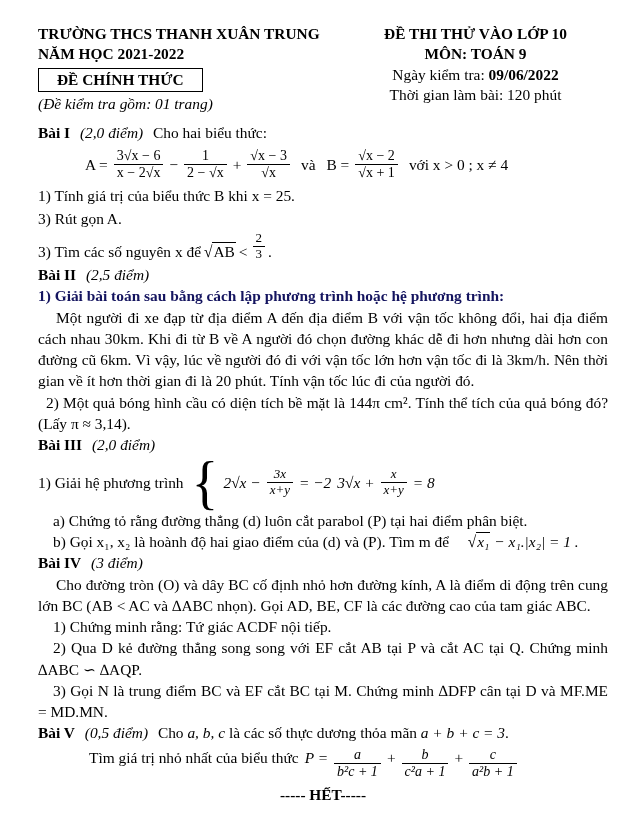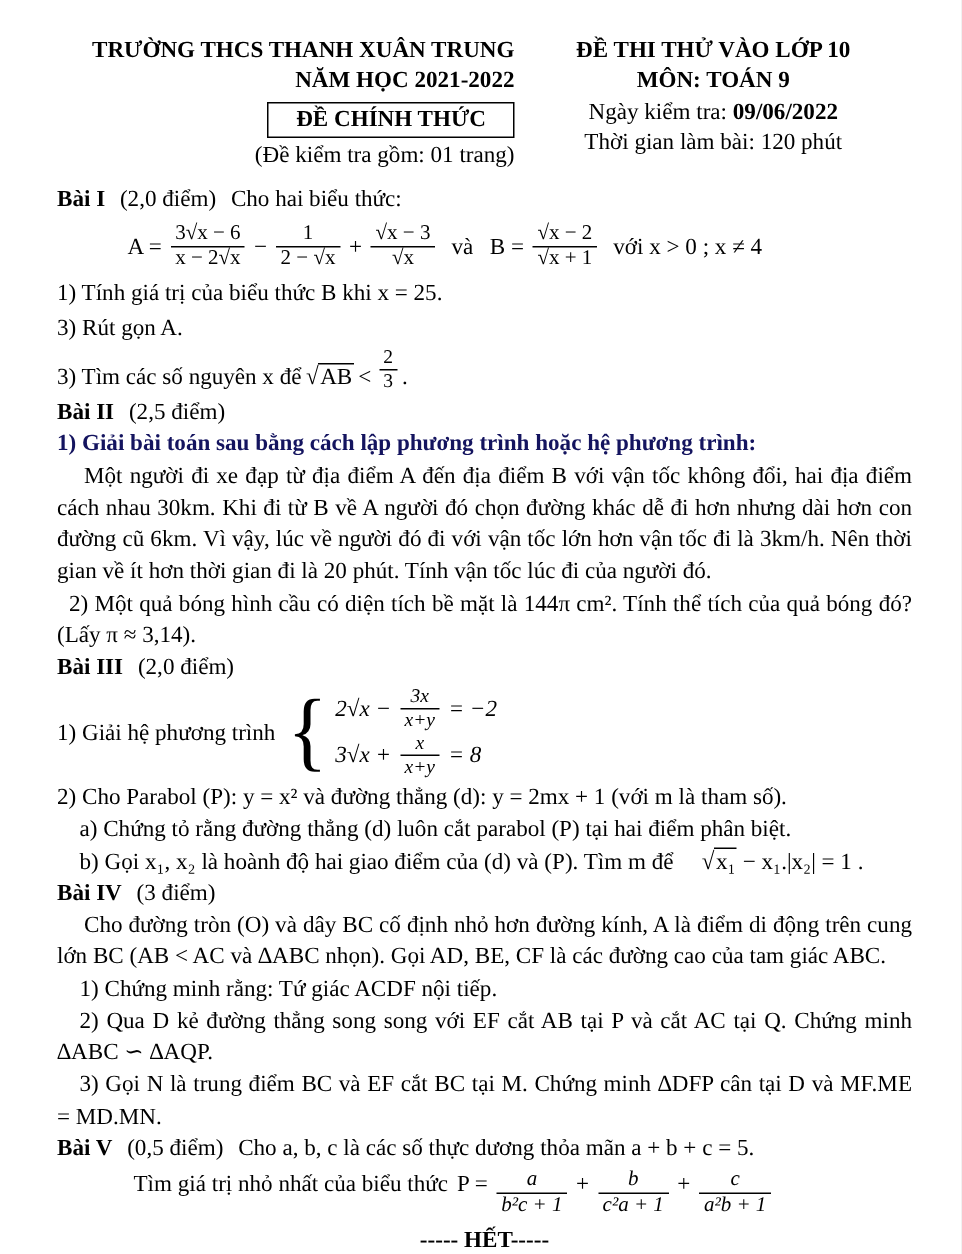--- a/index.html
+++ b/index.html
@@ -3,26 +3,26 @@
 <meta charset="utf-8">
 <style>
   html,body{margin:0;padding:0;background:#e8e8e8;}
   .page{
     width:641px;height:836px;margin:0 auto;background:#ffffff;
     box-sizing:border-box;padding:24px 33px 0 38px;
     font-family:"Liberation Serif","DejaVu Serif",serif;
     color:#000;font-size:15.4px;line-height:1.38;overflow:hidden;
   }
   .b{font-weight:bold}
-  .i{}
+  .i{font-style:italic}
   .bi{font-weight:bold;}
   .u{}
   
   .header{display:flex;margin-bottom:8px}
-  .h-left{width:305px;text-align:right}
+  .h-left{width:305px;text-align:left}
   .h-right{flex:1;text-align:center}
   .h-left div,.h-right div{line-height:1.32}
   .box-wrap{margin:3px 0 2px 0}
   .box{display:inline-block;border:1.6px solid #000;padding:0 18px;line-height:1.45}
   .emph{color:var(--emphasis,#14145f)}
   
   .line{margin:0}
   .indent{text-indent:15px}
   .para{text-align:justify;text-indent:18px;margin:0}
   .heading-gap{margin-right:6px}
@@ -33,21 +33,21 @@
   .frac.sm{font-size:13px}
   
   .sqrt{white-space:nowrap}
   .sqrt .sign{display:inline-block;transform:scaleY(1.05)}
   .sqrt .rad{border-top:1px solid #000;padding:0 1px}
   
   .math-line{display:flex;align-items:center;margin:4px 0 4px 44px}
   .math-line>span{margin:0 3px}
   .sys-line{display:flex;align-items:center;margin:2px 0}
   .brace{font-size:56px;font-weight:300;line-height:0.9;margin:0 2px 0 8px;transform:scaleY(1.05)}
-  .sys-rows{display:inline-flex;flex-direction:column}
+  .sys-rows{display:inline-flex;flex-direction:row}
   .sys-row{display:flex;align-items:center;line-height:1.25}
   .sys-row>span{margin:0 3px}
   .mathit{font-style:italic}
   .pline{display:flex;margin:3px 0 2px 48px}
   .pline>span{margin:0 3px}
   .footer{text-align:center;margin-top:4px}
   .inline-math{white-space:nowrap}
   .bai1-items .line{margin:2px 0}
   .item3line{display:flex;align-items:flex-end;margin:2px 0}
   .item3line>span{margin-right:3px}
@@ -153,23 +153,20 @@
         <span class="sys-row">
           <span class="mathit">3√x +</span>
           <span class="frac sm mathit">
               <span class="num">x</span>
               <span class="den">x+y</span>
             </span>
           <span class="mathit">= 8</span>
         </span>
       </span>
     </div>
-    <div class="line">
-      <span>2) Cho Parabol (P): y = x² và đường thẳng (d): y = 2mx + 1  (với </span><span class="i">m</span><span> là tham số).</span>
-    </div>
     <div class="line indent">a) Chứng tỏ rằng đường thẳng (d) luôn cắt parabol (P) tại hai điểm phân biệt.</div>
     <div class="line indent">
       <span>b) Gọi x₁, x₂ là hoành độ hai giao điểm của (d) và (P). Tìm m để </span><span class="sqrt inline-math"><span class="sign">√</span><span class="rad i">x₁</span></span><span class="i"> − x₁.|x₂| = 1 .</span>
     </div>
   </div>
 
   <div class="section">
     <div class="line">
       <span class="b u heading-gap">Bài IV</span>
       <span class="i">(3 điểm)</span>
@@ -177,21 +174,21 @@
     <p class="para">Cho đường tròn (O) và dây BC cố định nhỏ hơn đường kính, A là điểm di động trên cung lớn BC (AB &lt; AC và ∆ABC nhọn). Gọi AD, BE, CF là các đường cao của tam giác ABC.</p>
     <div class="line indent">1) Chứng minh rằng: Tứ giác ACDF nội tiếp.</div>
     <p class="para" style="text-indent:15px">2) Qua D kẻ đường thẳng song song với EF cắt AB tại P và cắt AC tại Q. Chứng minh ∆ABC ∽ ∆AQP.</p>
     <p class="para" style="text-indent:15px">3) Gọi N là trung điểm BC và EF cắt BC tại M. Chứng minh ∆DFP cân tại D và MF.ME = MD.MN.</p>
   </div>
 
   <div class="section">
     <div class="line">
       <span class="b u heading-gap">Bài V</span>
       <span class="i heading-gap">(0,5 điểm)</span>
-      <span>Cho </span><span class="i">a, b, c</span><span> là các số thực dương thỏa mãn </span><span class="i">a + b + c = 5</span><span>.</span>
+      <span>Cho </span><span class="i">a, b, c</span><span> là các số thực dương thỏa mãn </span><span class="i">a + b + c = 3</span><span>.</span>
     </div>
     <div class="pline">
       <span>Tìm giá trị nhỏ nhất của biểu thức</span>
       <span class="i">P =</span>
       <span class="frac mathit">
           <span class="num">a</span>
           <span class="den">b²c + 1</span>
         </span>
       <span>+</span>
       <span class="frac mathit">

